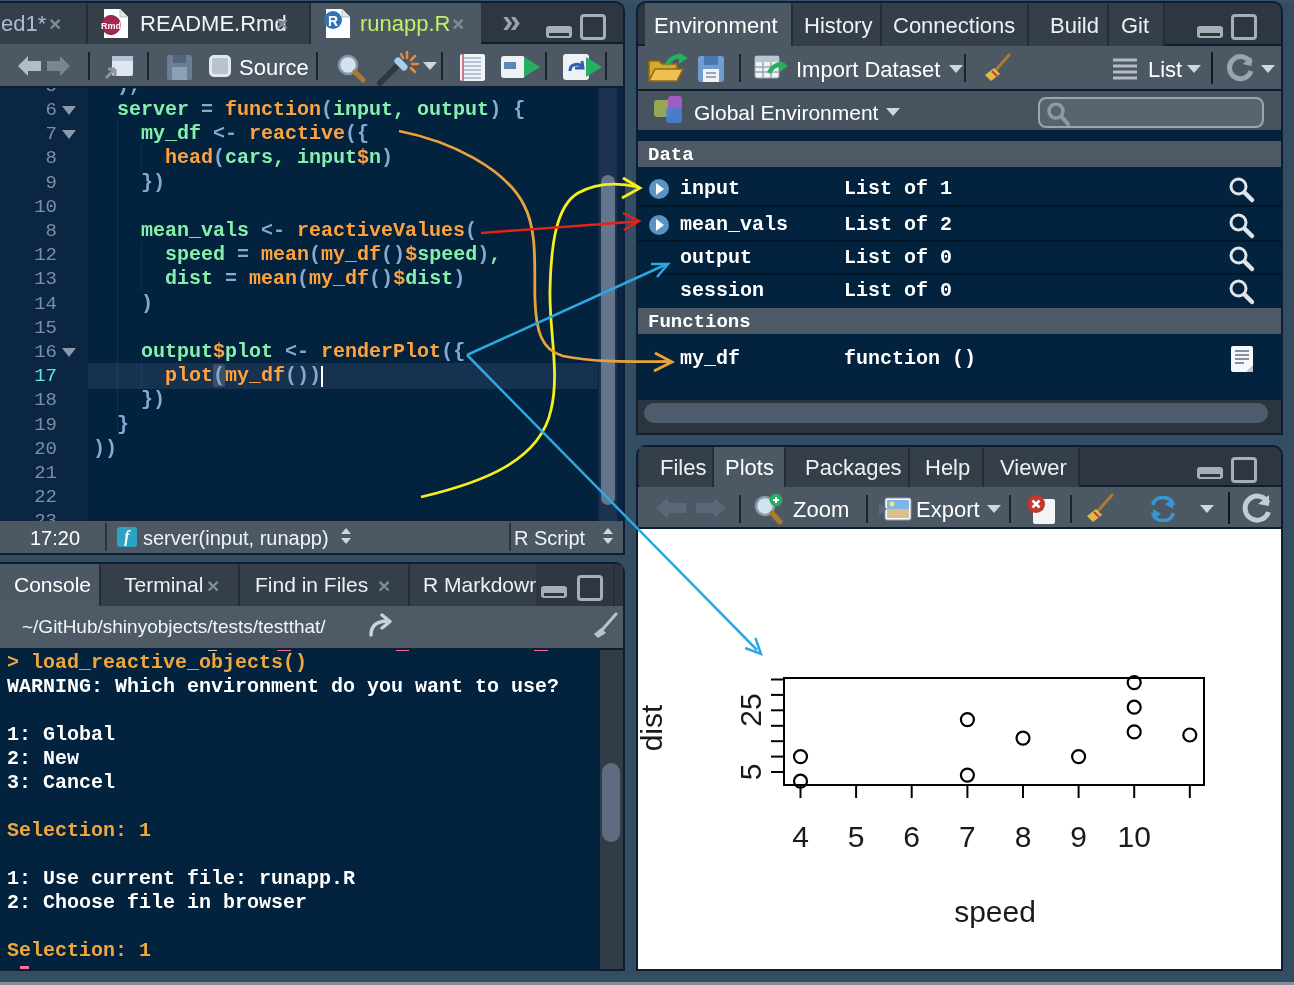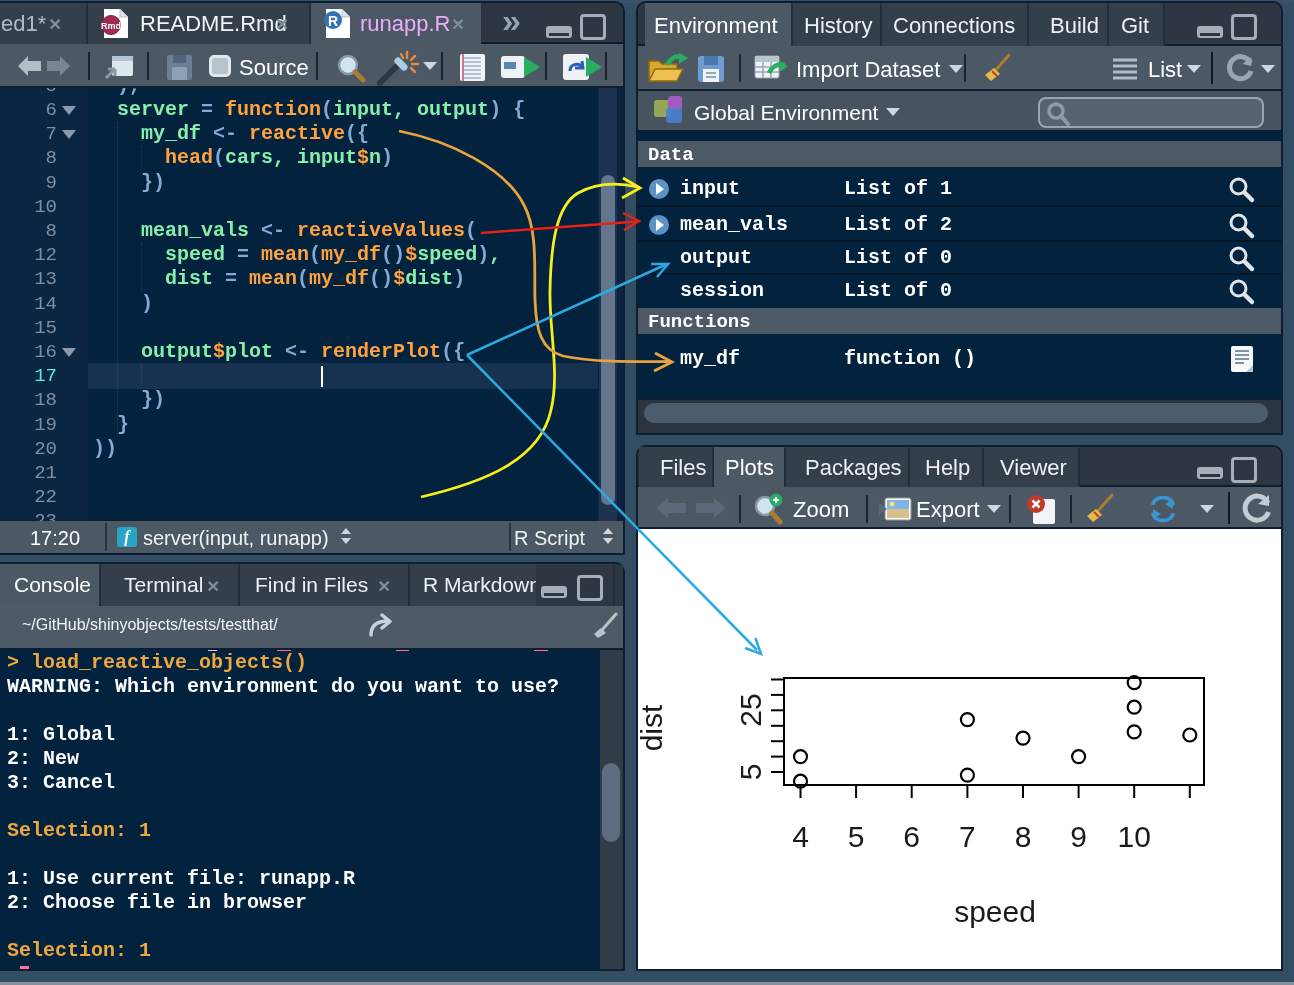--- a/index.html
+++ b/index.html
@@ -55,21 +55,21 @@
 <div class="abs" style="left:910px;top:447px;width:72px;height:40px;background:#353f4a"></div>
 <div class="abs" style="left:984px;top:447px;width:94px;height:40px;background:#353f4a"></div>
 
 <div class="abs" style="left:86px;top:4px;width:2px;height:40px;background:#252e38"></div>
 <div class="abs" style="left:309px;top:4px;width:2px;height:40px;background:#252e38"></div>
 <div class="abs" style="left:311px;top:3px;width:170px;height:41px;background:#4c5965"></div>
 <div class="tabtx" style="left:1px;top:11px;color:#a9bdd1">ed1*</div>
 <div class="x" style="left:49px;top:12px">×</div>
 <div class="tabtx" style="left:140px;top:11px;color:#f2f5f8">README.Rmd</div>
 <div class="x" style="left:276px;top:12px">×</div>
-<div class="tabtx" style="left:360px;top:11px;color:#f0abfc">runapp.R</div>
+<div class="tabtx" style="left:360px;top:11px;color:#bef264">runapp.R</div>
 <div class="x" style="left:452px;top:12px">×</div>
 <div class="abs" style="left:502px;top:1px;color:#97a3b0;font-size:34px;font-weight:bold">»</div>
 <div class="abs" style="left:546px;top:26px;width:26px;height:12px;background:#a6afb8;border-radius:3px"></div>
 <div class="abs" style="left:549px;top:33px;width:20px;height:3px;background:#2b3540"></div>
 <div class="abs" style="left:580px;top:14px;width:26px;height:26px;border:3px solid #a6afb8;border-radius:4px"></div>
 
 <div class="abs" style="left:0;top:564px;width:99px;height:42px;background:#4c5964"></div>
 <div class="tabtx" style="left:14px;top:573px;color:#fff;font-size:21px">Console</div>
 <div class="abs" style="left:99px;top:565px;width:2px;height:41px;background:#252e38"></div>
 <div class="tabtx" style="left:124px;top:573px;font-size:21px">Terminal</div>
@@ -149,36 +149,37 @@
 <div class="cl" style="left:93px;top:-14px"><span class="b">  ),</span></div>
 <div class="cl" style="left:93px;top:10px"><span class="w">  server </span><span class="b">=</span><span class="w"> </span><span class="o">function</span><span class="b">(</span><span class="w">input, output</span><span class="b">) {</span></div>
 <div class="cl" style="left:93px;top:34px"><span class="w">    my_df </span><span class="b">&lt;-</span><span class="w"> </span><span class="o">reactive</span><span class="b">({</span></div>
 <div class="cl" style="left:93px;top:58px"><span class="w">      </span><span class="o">head</span><span class="b">(</span><span class="w">cars, input</span><span class="o">$</span><span class="w">n</span><span class="b">)</span></div>
 <div class="cl" style="left:93px;top:83px"><span class="w">    </span><span class="b">})</span></div>
 <div class="cl" style="left:93px;top:131px"><span class="w">    mean_vals </span><span class="b">&lt;-</span><span class="w"> </span><span class="o">reactiveValues</span><span class="b">(</span></div>
 <div class="cl" style="left:93px;top:155px"><span class="w">      speed </span><span class="b">=</span><span class="w"> </span><span class="o">mean</span><span class="b">(</span><span class="o">my_df</span><span class="b">()</span><span class="o">$</span><span class="w">speed</span><span class="b">)</span><span class="w">,</span></div>
 <div class="cl" style="left:93px;top:179px"><span class="w">      dist </span><span class="b">=</span><span class="w"> </span><span class="o">mean</span><span class="b">(</span><span class="o">my_df</span><span class="b">()</span><span class="o">$</span><span class="w">dist</span><span class="b">)</span></div>
 <div class="cl" style="left:93px;top:204px"><span class="w">    </span><span class="b">)</span></div>
 <div class="cl" style="left:93px;top:252px"><span class="w">    output</span><span class="o">$</span><span class="w">plot </span><span class="b">&lt;-</span><span class="w"> </span><span class="o">renderPlot</span><span class="b">({</span></div>
+<div class="cl" style="left:93px;top:276px"><span class="w">      </span><span class="o">plot</span><span class="b" style="background:#3b4f68;border-radius:2px">(</span><span class="o">my_df</span><span class="b">())</span></div>
 <div class="abs" style="left:321px;top:278px;width:2px;height:21px;background:#fff"></div>
 <div class="cl" style="left:93px;top:300px"><span class="w">    </span><span class="b">})</span></div>
 <div class="cl" style="left:93px;top:325px"><span class="w">  </span><span class="b">}</span></div>
 <div class="cl" style="left:93px;top:349px"><span class="b">))</span></div>
 </div>
 <div class="abs" style="left:30px;top:527px;color:#fff;font-size:20px">17:20</div>
 <div class="abs" style="left:105px;top:523px;width:2px;height:28px;background:#2a333d"></div>
 <div class="abs" style="left:117px;top:527px;width:20px;height:20px;background:#2ba3c2;border-radius:3px;color:#fff;font-size:16px;font-weight:bold;font-style:italic;text-align:center;line-height:20px;font-family:'Liberation Serif',serif">f</div>
 <div class="abs" style="left:143px;top:527px;color:#f0f3f6;font-size:20px">server(input, runapp)</div>
 <div class="abs" style="left:341px;top:528px;width:0;height:0;border-left:5px solid transparent;border-right:5px solid transparent;border-bottom:6px solid #cfd6dd"></div>
 <div class="abs" style="left:341px;top:538px;width:0;height:0;border-left:5px solid transparent;border-right:5px solid transparent;border-top:6px solid #cfd6dd"></div>
 <div class="abs" style="left:509px;top:523px;width:2px;height:28px;background:#2a333d"></div>
 <div class="abs" style="left:514px;top:527px;color:#f0f3f6;font-size:20px">R Script</div>
 <div class="abs" style="left:603px;top:528px;width:0;height:0;border-left:5px solid transparent;border-right:5px solid transparent;border-bottom:6px solid #cfd6dd"></div>
 <div class="abs" style="left:603px;top:538px;width:0;height:0;border-left:5px solid transparent;border-right:5px solid transparent;border-top:6px solid #cfd6dd"></div>
-<div class="abs" style="left:22px;top:616px;color:#f2f5f8;font-size:16px">~/GitHub/shinyobjects/tests/testthat/</div>
+<div class="abs" style="left:22px;top:616px;color:#f2f5f8;font-size:19px">~/GitHub/shinyobjects/tests/testthat/</div>
 <svg class="abs" style="left:368px;top:613px" width="30" height="26" viewBox="0 0 30 26">
     <path d="M3 22 C3 12 10 8 20 8 M14 2 L22 8.5 L14 15" stroke="#c9d1d9" stroke-width="3.5" fill="none" stroke-linecap="round" stroke-linejoin="round"></path>
   </svg>
 <svg class="abs" style="left:588px;top:612px" width="32" height="32" viewBox="0 0 32 32">
     <path d="M28 2 L14 18" stroke="#b9c3cc" stroke-width="3" stroke-linecap="round"></path>
     <path d="M13 16 L18 21 L10 26 L6 22 Z" fill="#b9c3cc"></path>
   </svg>
 <div class="abs mono" id="conwrap" style="left:0;top:650px;width:623px;height:319px;overflow:hidden">
 <div class="abs" style="left:600px;top:0;width:23px;height:319px;background:#323c46"></div>
 <div class="abs" style="left:602px;top:113px;width:18px;height:79px;background:#5d6d7f;border-radius:9px"></div>

